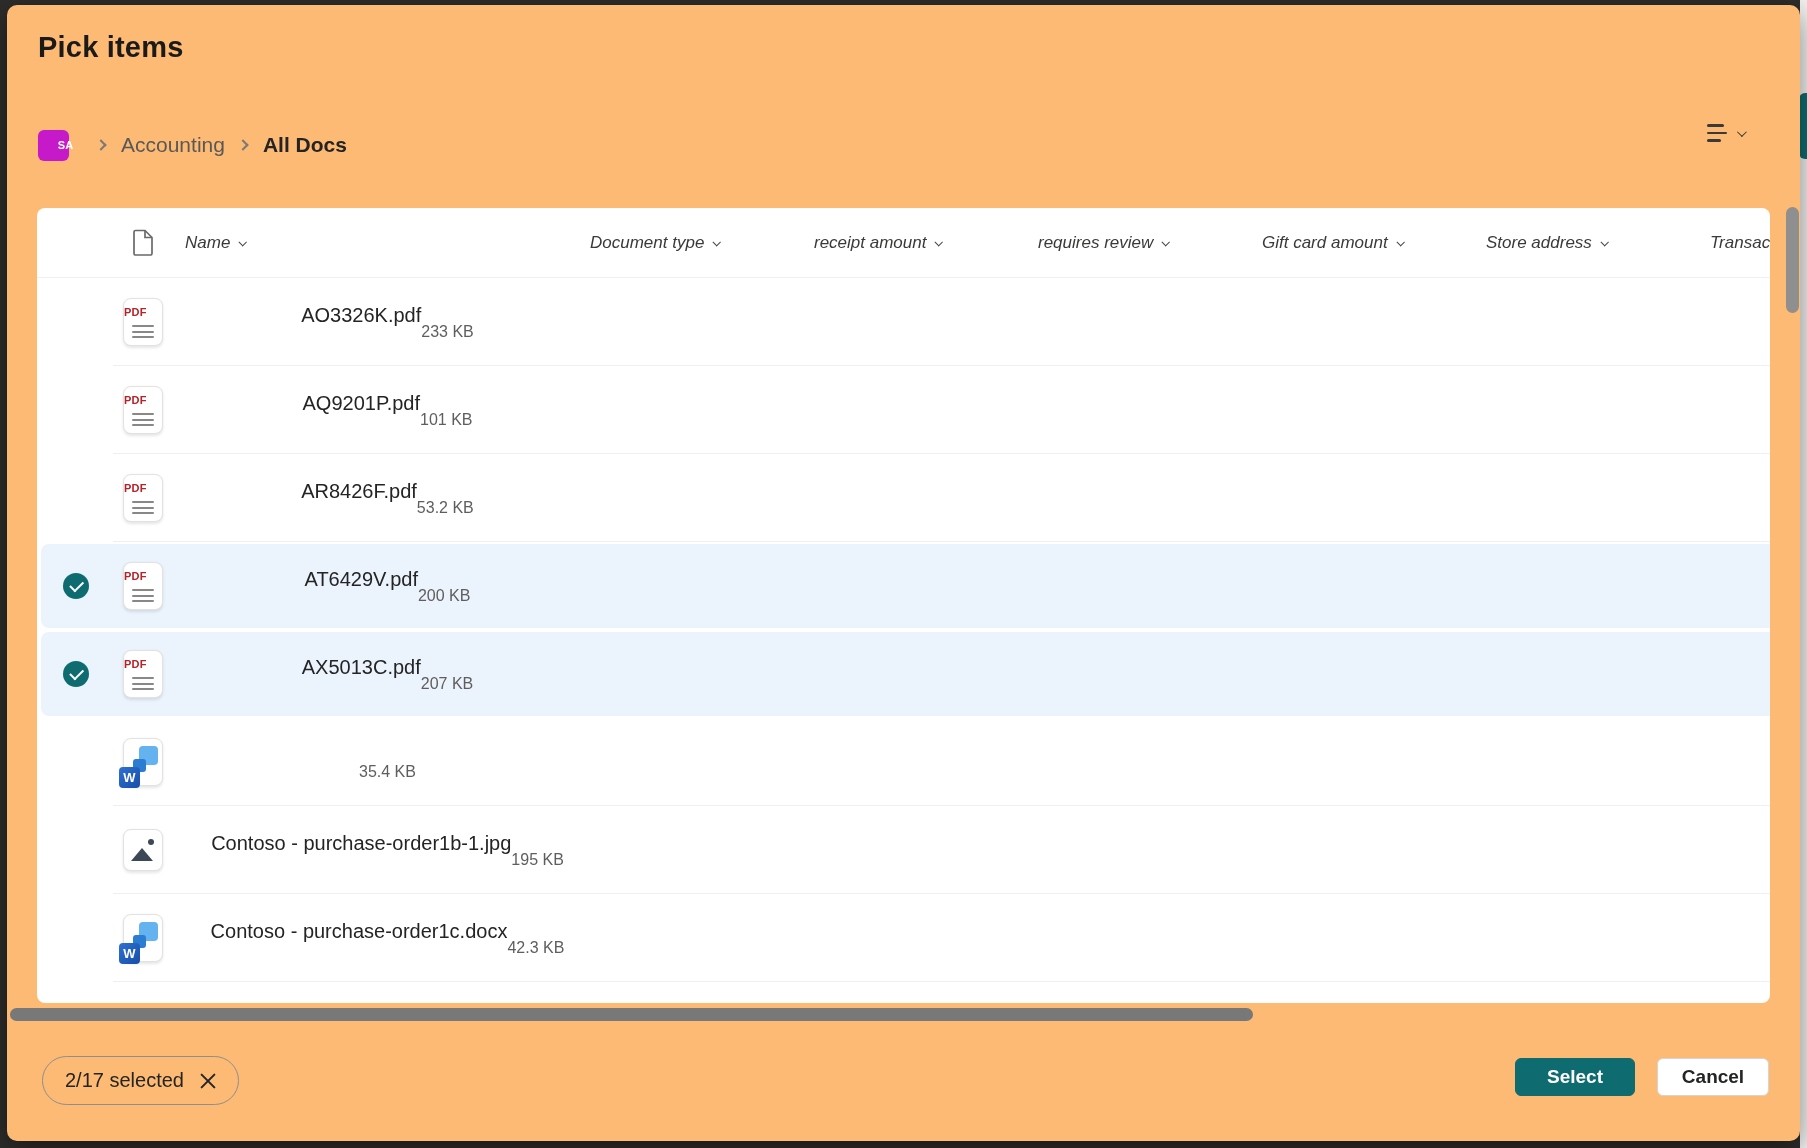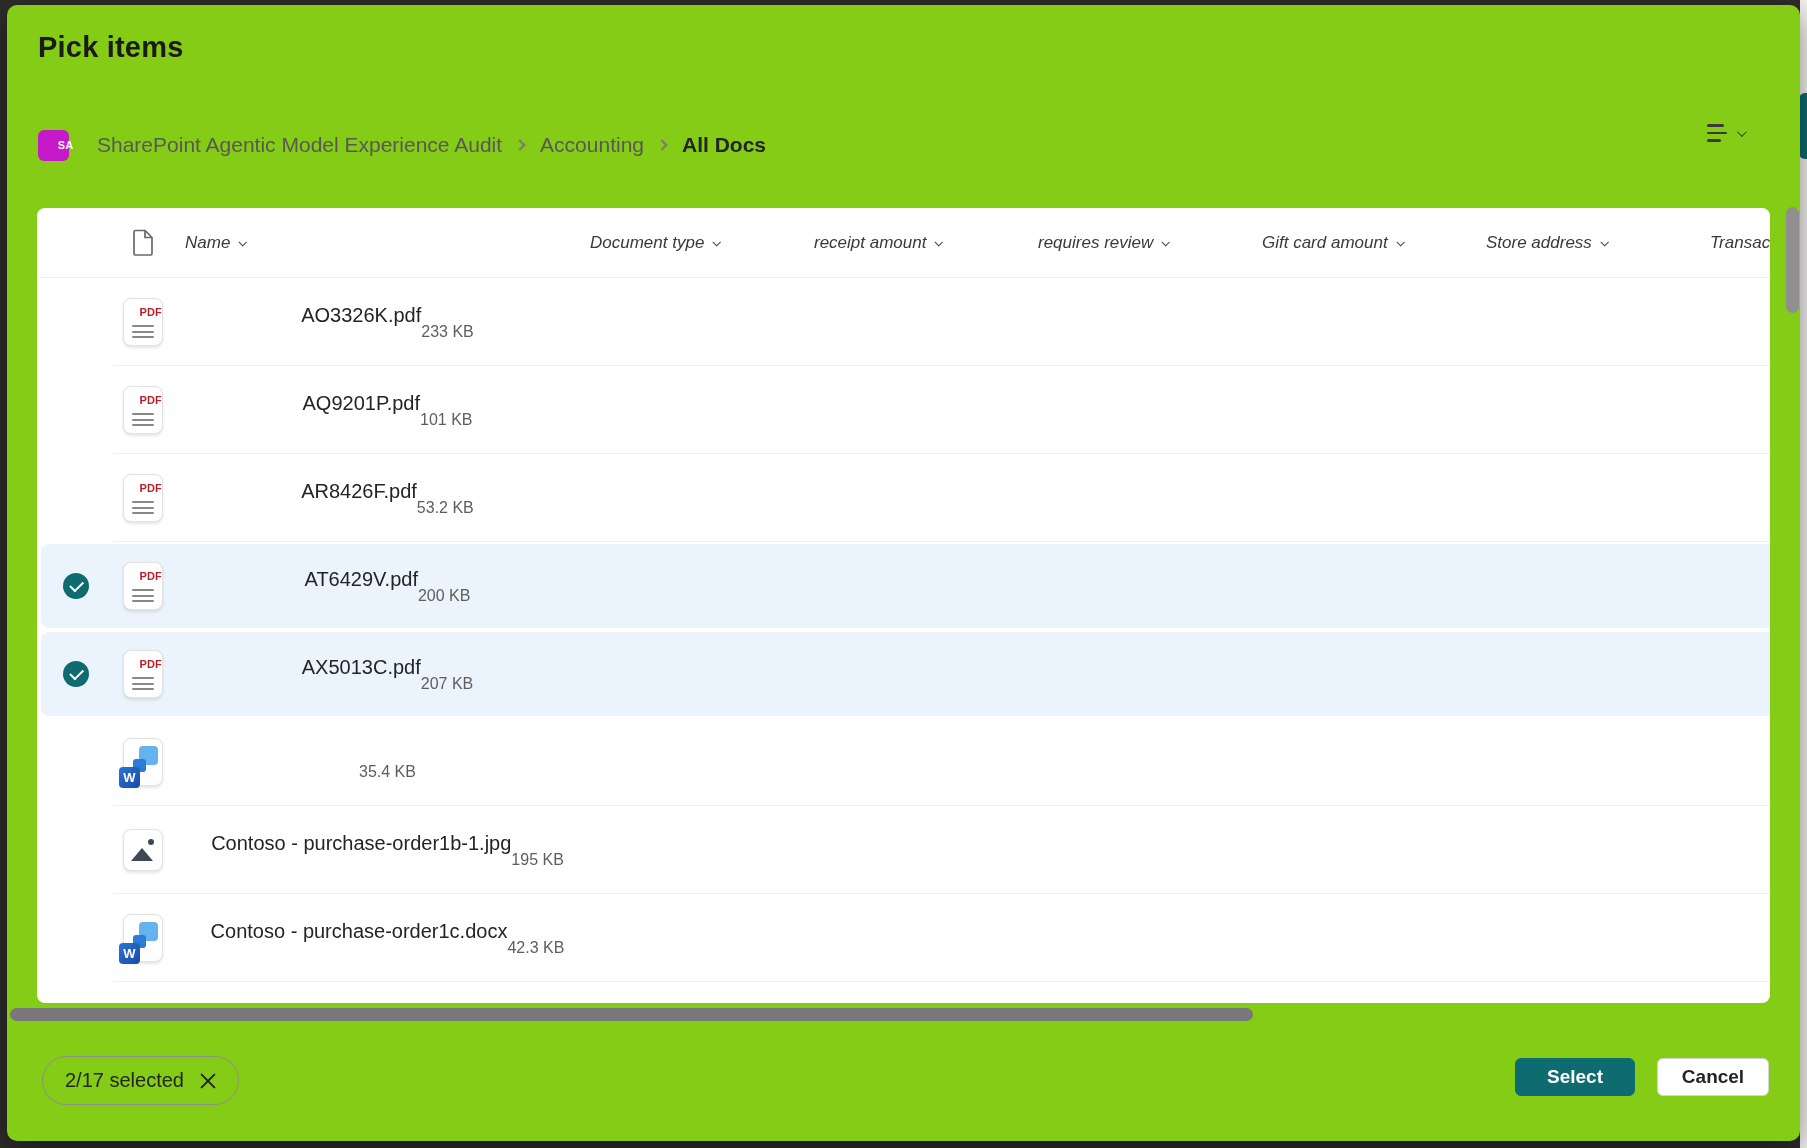--- a/index.html
+++ b/index.html
@@ -8,30 +8,30 @@
     background:#2e2d2c;
     font-family:"Liberation Sans", sans-serif;
     position:relative;
   }
   
   .right-gutter { position:absolute; left:1800px; top:0; width:7px; height:1148px; background:#f3f2f1; }
   .gutter-accent { position:absolute; left:1799px; top:93px; width:8px; height:66px; border-radius:6px 0 0 6px; background:#0e6c70; }
 
   .dialog {
     position:absolute; left:7px; top:5px; width:1793px; height:1136px;
-    background:#84cc16; border-radius:10px; box-shadow:0 8px 30px rgba(0,0,0,.45);
+    background:#fdba74; border-radius:10px; box-shadow:0 8px 30px rgba(0,0,0,.45);
     overflow:hidden;
   }
 
   .dlg-title { position:absolute; left:31px; top:26px; font-size:29px; font-weight:700; color:#1b1a19; letter-spacing:.2px; }
 
   
   .breadcrumb { position:absolute; left:31px; top:123px; display:flex; align-items:center; height:34px; }
   .site-tile { width:31px; height:31px; border-radius:6px; background:#c619c9; color:#fff;
-    display:flex; align-items:center; justify-content:center; font-size:11px; font-weight:600; margin-right:28px; cursor:pointer;padding-left:24px; }
+    display:flex; align-items:center; justify-content:center; font-size:11px; font-weight:600; margin-right:14px; cursor:pointer;padding-left:24px; }
   .crumb { font-size:21px; color:#5a5857; cursor:pointer; white-space:nowrap; }
   .crumb.current { font-weight:700; color:#242424; }
   .crumb-chev { width:8px; height:8px; border-right:2px solid #7a7977; border-bottom:2px solid #7a7977;
     transform:rotate(-45deg); margin:0 16px 0 14px; flex:none; }
 
   
   .view-btn { position:absolute; left:1672px; top:107px; width:92px; height:42px; display:flex;
     align-items:center; justify-content:center; gap:10px; cursor:pointer; border-radius:6px; }
   .view-lines { display:flex; flex-direction:column; gap:5px; align-items:flex-start; }
   .view-lines i { display:block; height:2.4px; background:#3b3a39; border-radius:2px; }
@@ -64,21 +64,21 @@
   .sel-indicator::after { content:""; position:absolute; left:7px; top:7.5px; width:11px; height:5.5px;
     border-left:2.6px solid #fff; border-bottom:2.6px solid #fff; transform:rotate(-45deg); }
 
   .cell-icon { display:flex; justify-content:center; }
   .file-icon { display:none; width:40px; background:#fff; border:1px solid #e4e2e0; border-radius:8px;
     box-shadow:0 1.5px 3px rgba(0,0,0,.10); position:relative; }
   .row.type-pdf  .icon-pdf  { display:block; height:48px; }
   .row.type-docx .icon-docx { display:block; height:48px; }
   .row.type-jpg  .icon-jpg  { display:block; height:42px; }
 
-  .pdf-label { color:#b4232a; font-weight:700; font-size:11px; text-align:right; margin-top:7px; letter-spacing:.2px; }
+  .pdf-label { color:#b4232a; font-weight:700; font-size:11px; text-align:left; margin-top:7px; letter-spacing:.2px; }
   .doc-lines { position:absolute; left:8px; right:8px; top:26px; }
   .doc-lines i { display:block; height:2px; background:#8a8886; margin-bottom:3.5px; border-radius:1px; }
 
   .icon-docx .sq1 { position:absolute; left:15px; top:7px;  width:19px; height:19px; border-radius:4px; background:#64b2ef; }
   .icon-docx .sq2 { position:absolute; left:9px;  top:20px; width:13px; height:13px; border-radius:3px; background:#2b7cd3; }
   .icon-docx .wbadge { position:absolute; left:-5px; bottom:-3px; width:21px; height:21px; border-radius:4px;
     background:linear-gradient(135deg,#2e71d2,#174ea8); color:#fff; font-weight:700; font-size:13px;
     display:flex; align-items:center; justify-content:center; }
 
   .icon-jpg .dot { position:absolute; right:8px; top:9px; width:6px; height:6px; border-radius:50%; background:#3c4855; }
@@ -112,21 +112,20 @@
 
 <div class="right-gutter"></div>
 <div class="gutter-accent"></div>
 
 <div class="dialog">
 
   <div class="dlg-title">Pick items</div>
 
   <div class="breadcrumb">
     <div class="site-tile">SA</div>
-    <span class="crumb">SharePoint Agentic Model Experience Audit</span>
     <span class="crumb-chev"></span>
     <span class="crumb">Accounting</span>
     <span class="crumb-chev"></span>
     <span class="crumb current">All Docs</span>
   </div>
 
   <div class="view-btn">
     <span class="view-lines">
         <i></i>
         <i></i>

